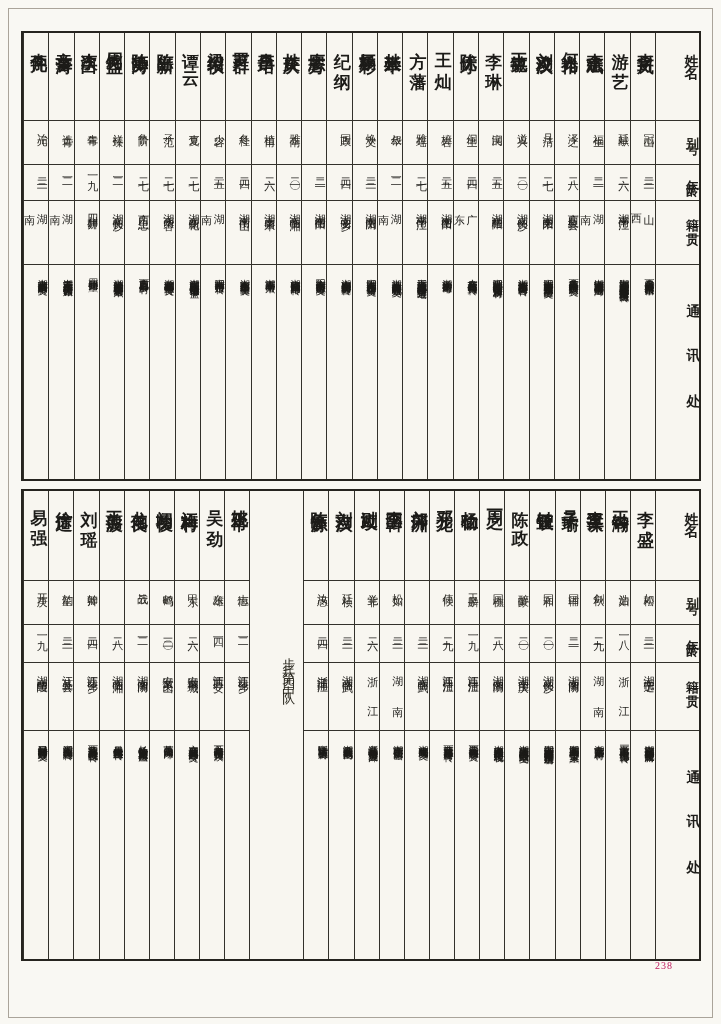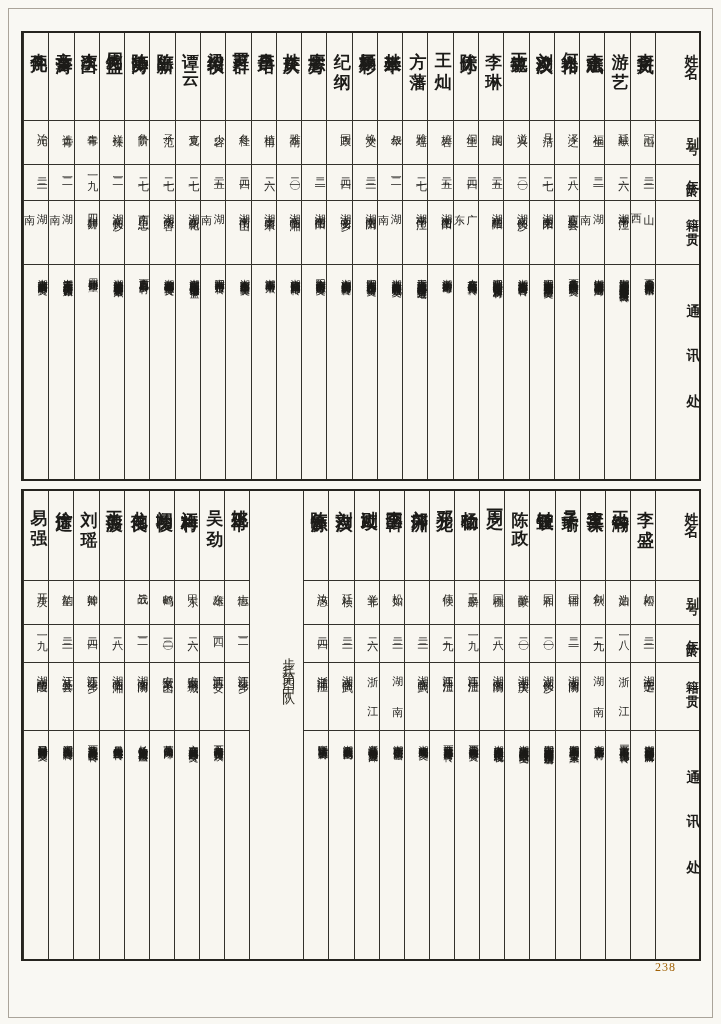--- a/index.html
+++ b/index.html
@@ -62,21 +62,21 @@
   .h-address { font-size:14px; letter-spacing:46px; padding-top:26px; }
 
   .annotation-col .unit-label {
     position:absolute; top:156px; right:6px;
     writing-mode:vertical-rl; text-orientation:upright;
     font-size:13px; letter-spacing:7px; font-weight:400; color:#242219;
   }
 
   .page-number {
     position:absolute; left:655px; top:960px;
-    font-size:12px; letter-spacing:1px; color:#a16207;
+    font-size:10px; letter-spacing:1px; color:#be185d;
     font-family:"Liberation Serif","DejaVu Serif",serif;
   }
 </style>
 </head>
 <body>
 
 <div class="paper">
   <div class="scan-edge"></div>
 
   <div class="reg-table" id="table-top">

